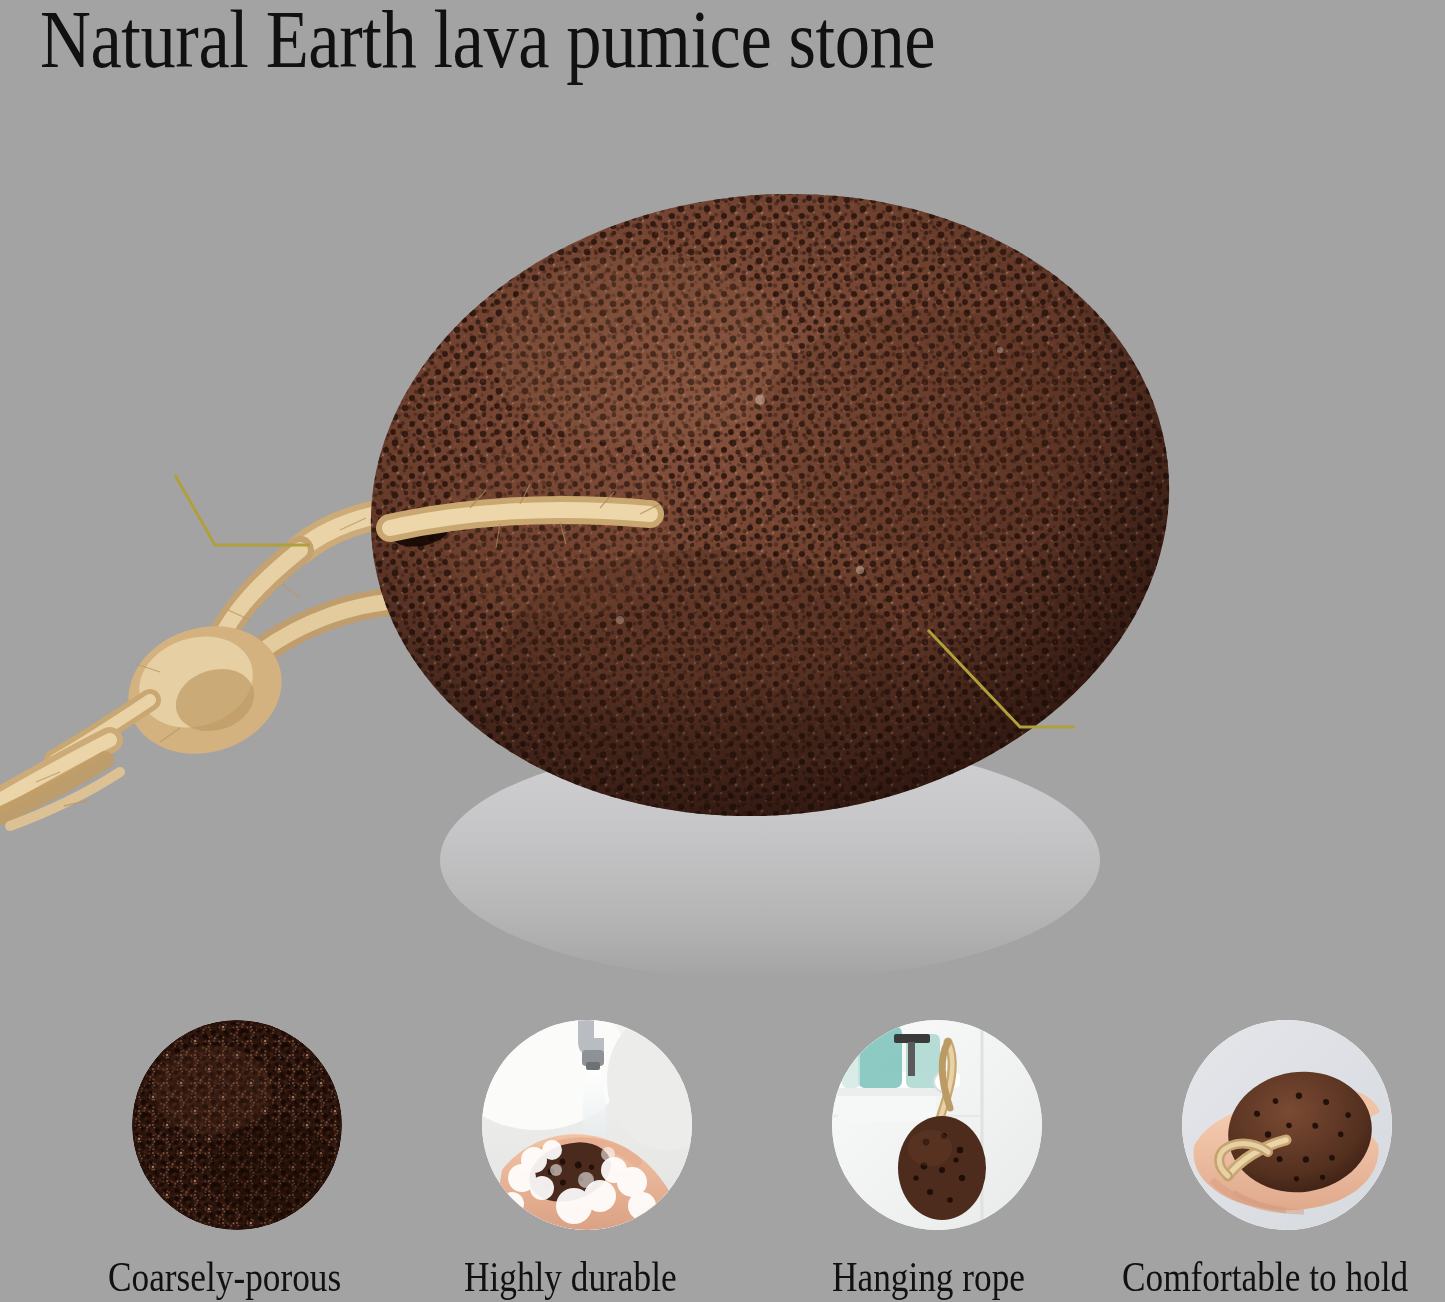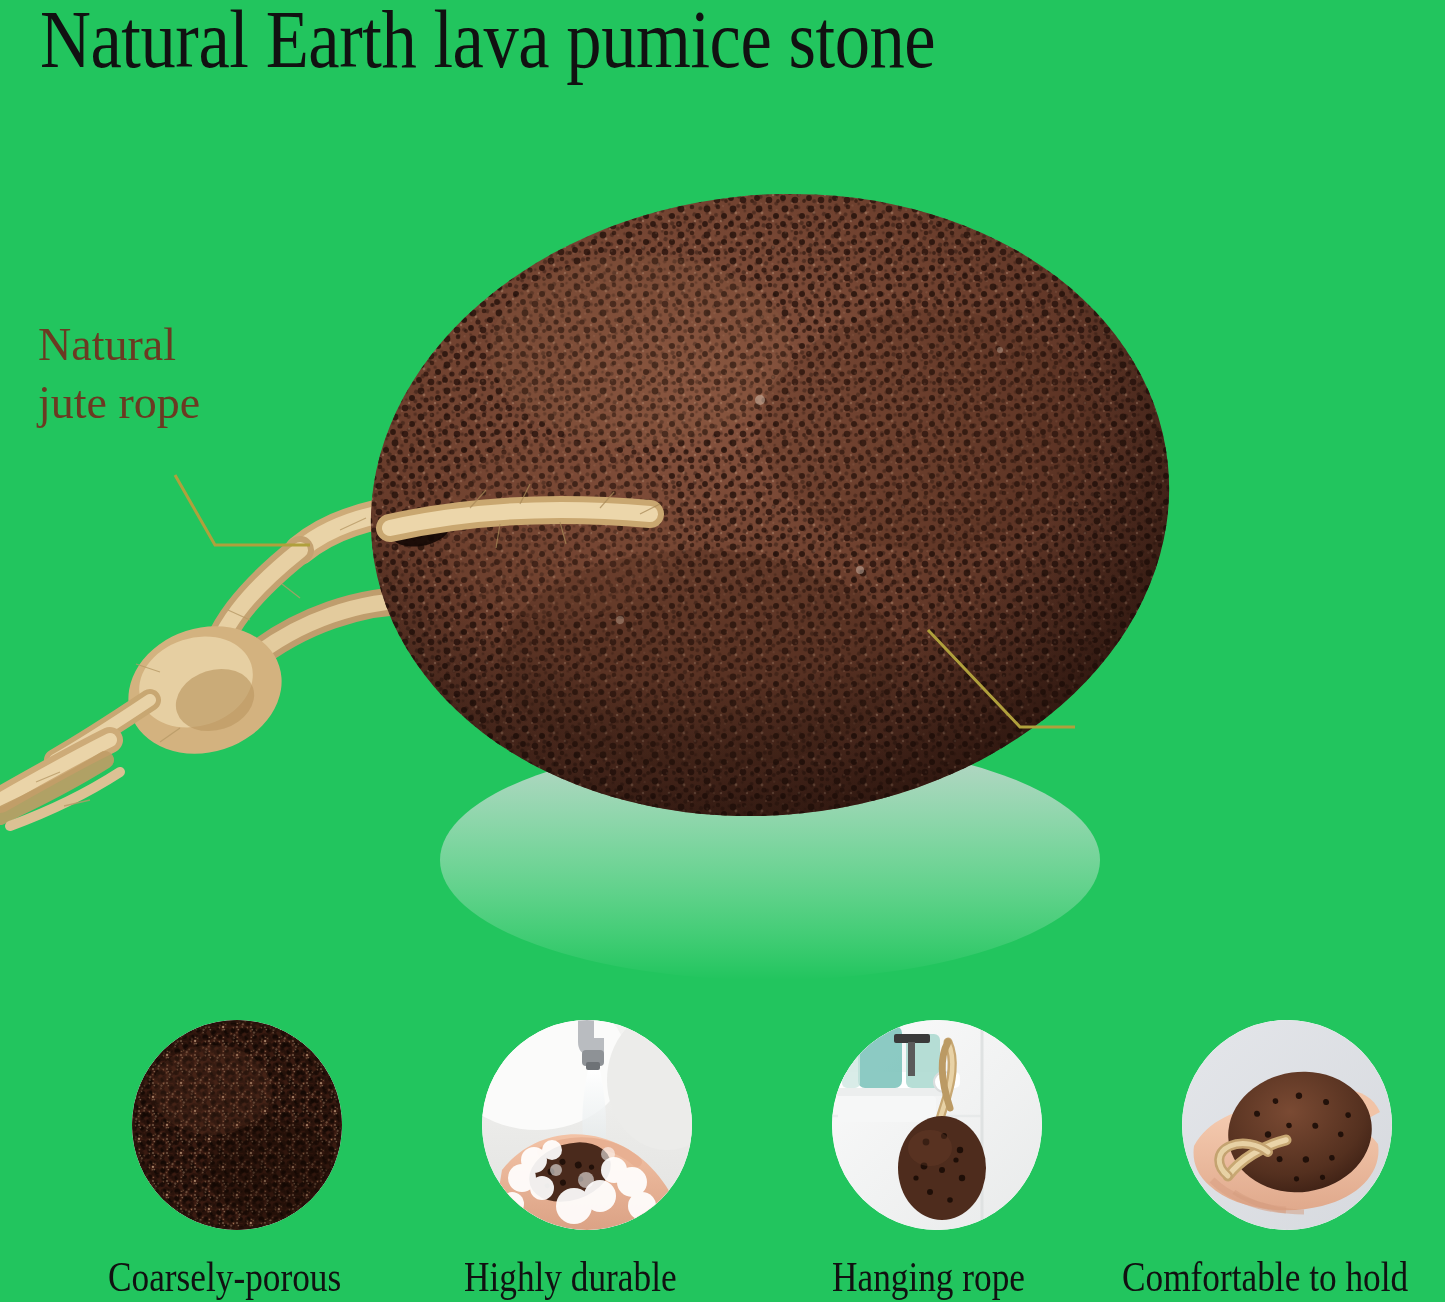--- a/index.html
+++ b/index.html
@@ -1,19 +1,19 @@
 <!DOCTYPE html>
 <html><head>
 <meta charset="utf-8">
 <style>
   html,body{margin:0;padding:0;background:#ffffff;}
   body{width:1445px;height:1302px;position:relative;overflow:hidden;
        font-family:"Liberation Serif","DejaVu Serif",serif;}
 
-  .page{position:absolute;inset:0;background:#22c55e;}
+  .page{position:absolute;inset:0;background:#a3a3a3;}
 
   
   #title{
     position:absolute;left:40px;top:-6px;width:1390px;
     font-family:"Liberation Serif","DejaVu Serif",serif;
     font-size:82px;line-height:92px;color:#111111;
     letter-spacing:-0.5px;
     transform:scaleX(0.86);transform-origin:left top;
     white-space:nowrap;
   }
@@ -196,22 +196,20 @@
 
       <g>
         <polyline points="175,375 215,445 310,445" fill="none" stroke="#b0a03c" stroke-width="3"></polyline>
       </g>
       <g>
         <polyline points="928,530 1020,627 1075,627" fill="none" stroke="#b0a03c" stroke-width="3"></polyline>
       </g>
     </svg>
   </div>
 
-  <div id="callout-rope" class="callout">Natural
-jute rope</div>
 
 
   <div id="thumbs">
 
     <div id="thumb-0" class="thumb">
       <svg viewBox="0 0 210 210" xmlns="http://www.w3.org/2000/svg">
         <defs>
           <pattern id="macroPores" width="14" height="14" patternUnits="userSpaceOnUse">
             <rect width="14" height="14" fill="#3a1b11"></rect>
             <circle cx="3.5" cy="3.5" r="3.0" fill="#150904"></circle>

